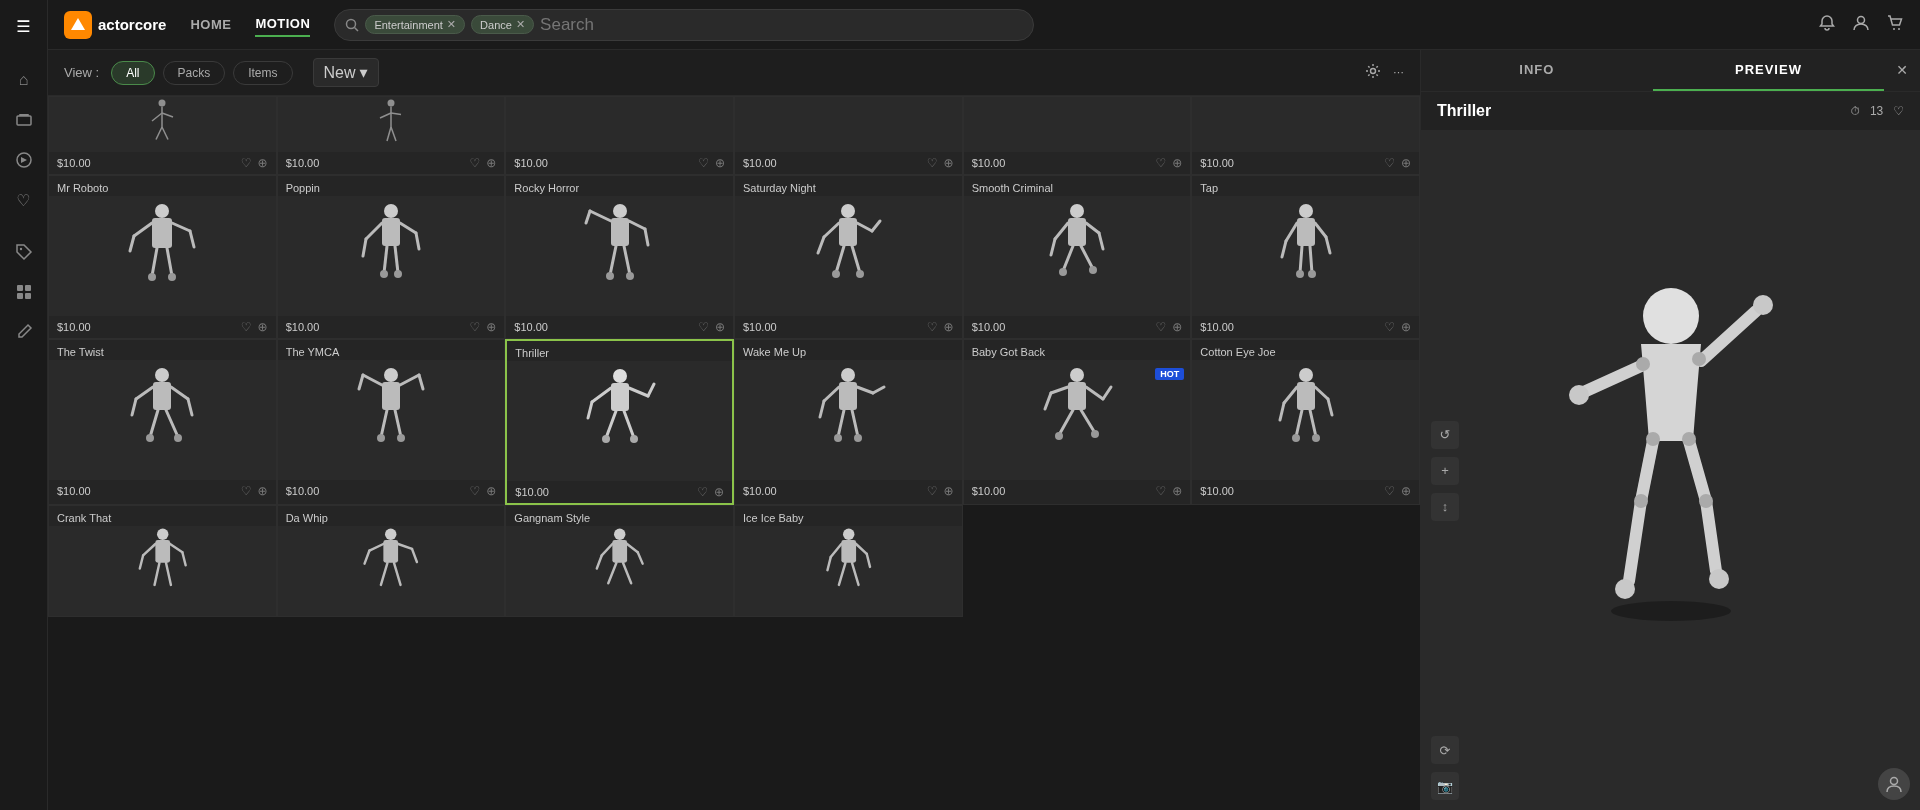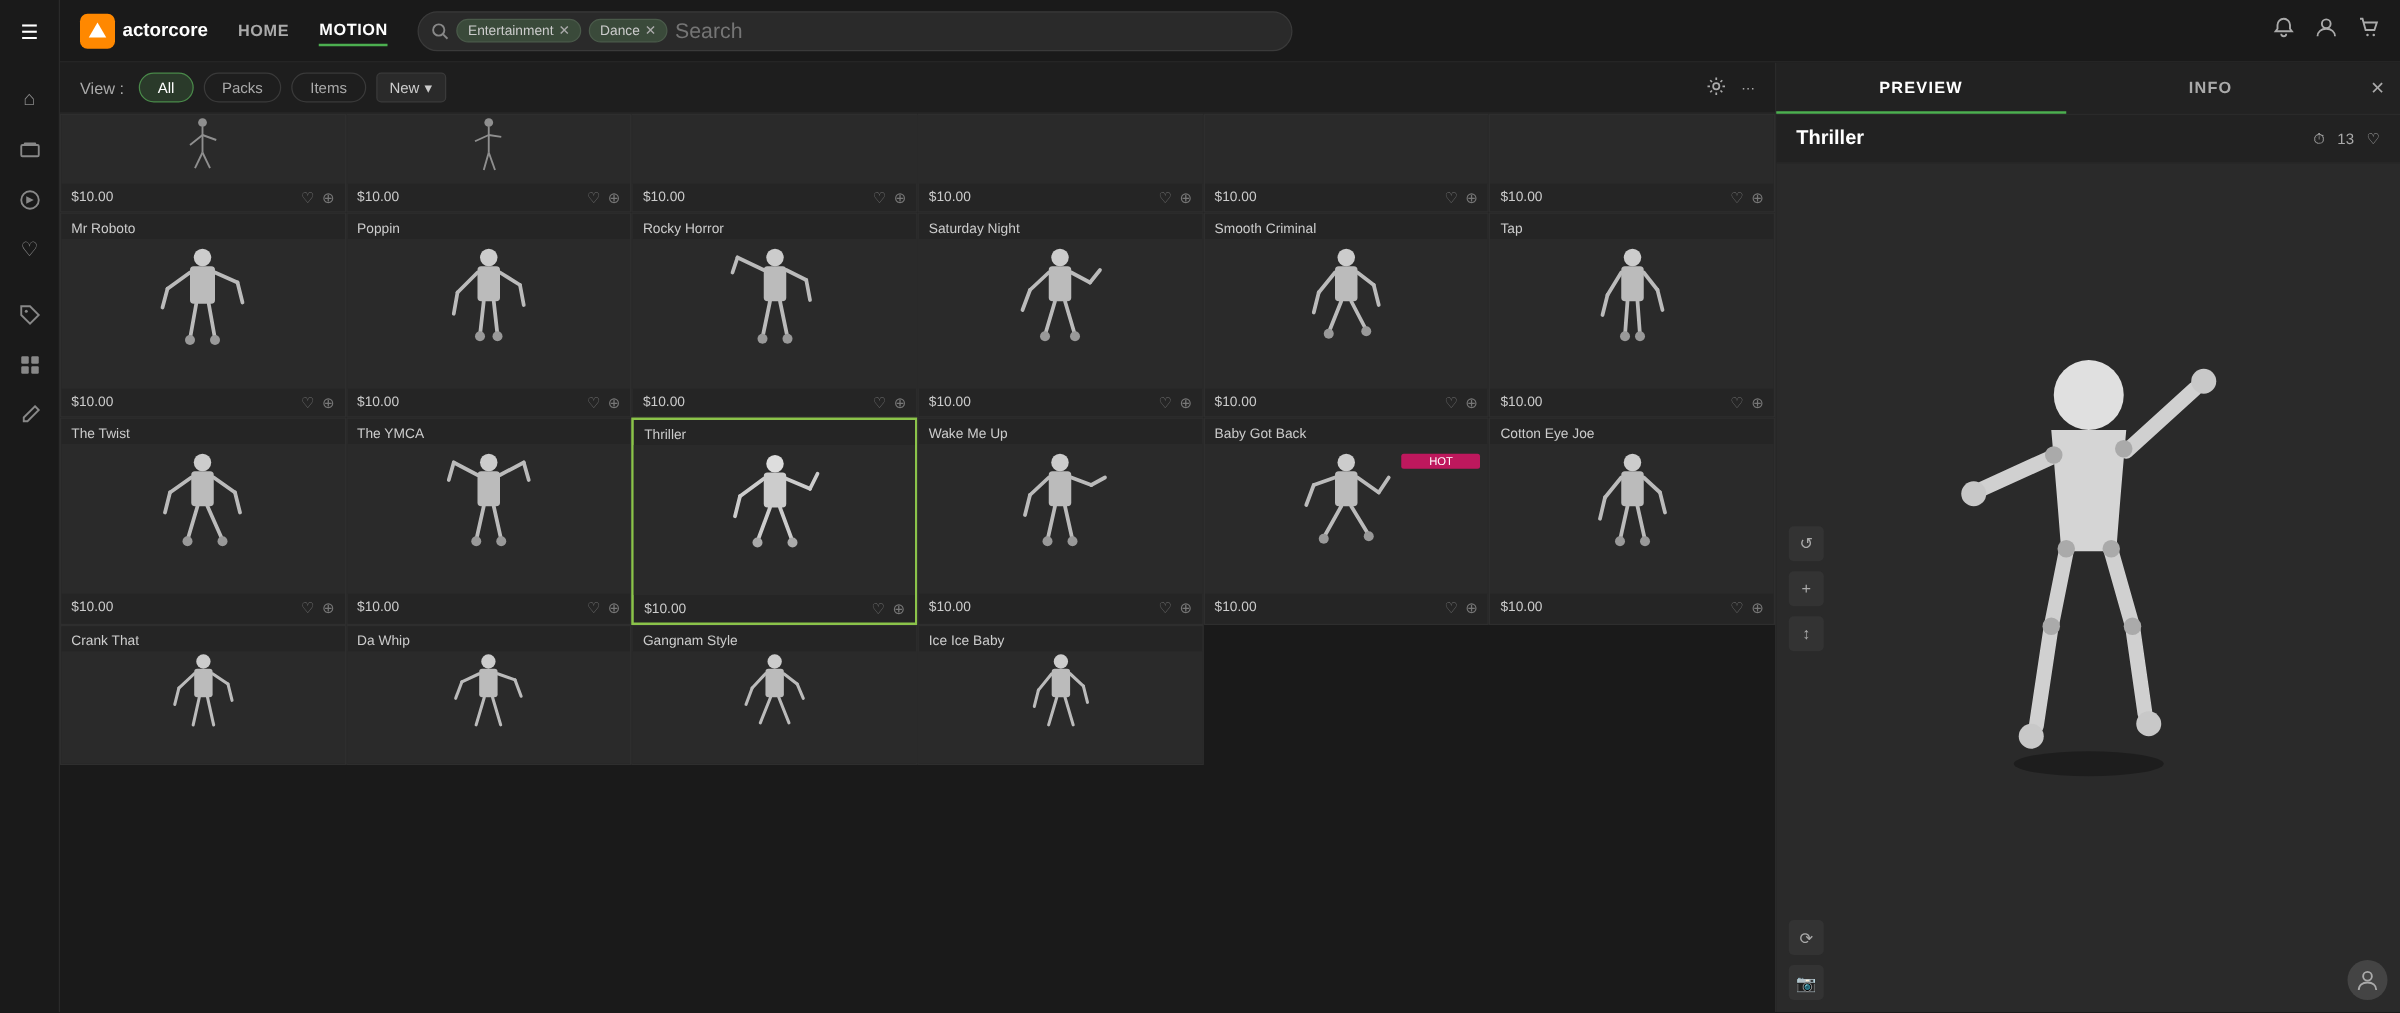--- a/index.html
+++ b/index.html
@@ -171,24 +171,24 @@
       color: #fff;
     }
     .sort-dropdown {
       display: flex;
       align-items: center;
       gap: 4px;
       background: #2a2a2a;
       border: 1px solid #3a3a3a;
       border-radius: 4px;
       padding: 4px 10px;
-      font-size: 12px;
+      font-size: 16px;
       color: #ccc;
       cursor: pointer;
-      margin-left: 0;
+      margin-left: 12px;
     }
     .gear-btn {
       margin-left: auto;
       color: #aaa;
       cursor: pointer;
       font-size: 14px;
     }
 
     
     .items-grid {
@@ -236,25 +236,25 @@
     }
     .card-action-btn {
       color: #777;
       font-size: 12px;
       cursor: pointer;
     }
     .hot-badge {
       position: absolute;
       top: 28px;
       right: 6px;
-      background: #be185d;
+      background: #1d4ed8;
       color: #fff;
       font-size: 9px;
-      font-weight: normal;
-      padding: 1px 22px;
+      font-weight: bold;
+      padding: 1px 5px;
       border-radius: 2px;
     }
 
     
     .figure {
       width: 80px;
       height: 110px;
     }
 
     
@@ -937,22 +937,22 @@
               <line x1="44" y1="45" x2="52" y2="72" stroke="#bbb" stroke-width="3" stroke-linecap="round"></line>
             </svg>
           </div>
         </div>
       </div>
 
     </div>
 
     <div class="preview-panel">
       <div class="preview-tabs">
+        <div class="preview-tab">INFO</div>
         <div class="preview-tab active">PREVIEW</div>
-        <div class="preview-tab">INFO</div>
         <div class="preview-close">✕</div>
       </div>
       <div class="preview-header">
         <span class="preview-title">Thriller</span>
         <div class="preview-meta">
           <span>⏱</span>
           <span>13</span>
           <span style="cursor:pointer;">♡</span>
         </div>
       </div>

